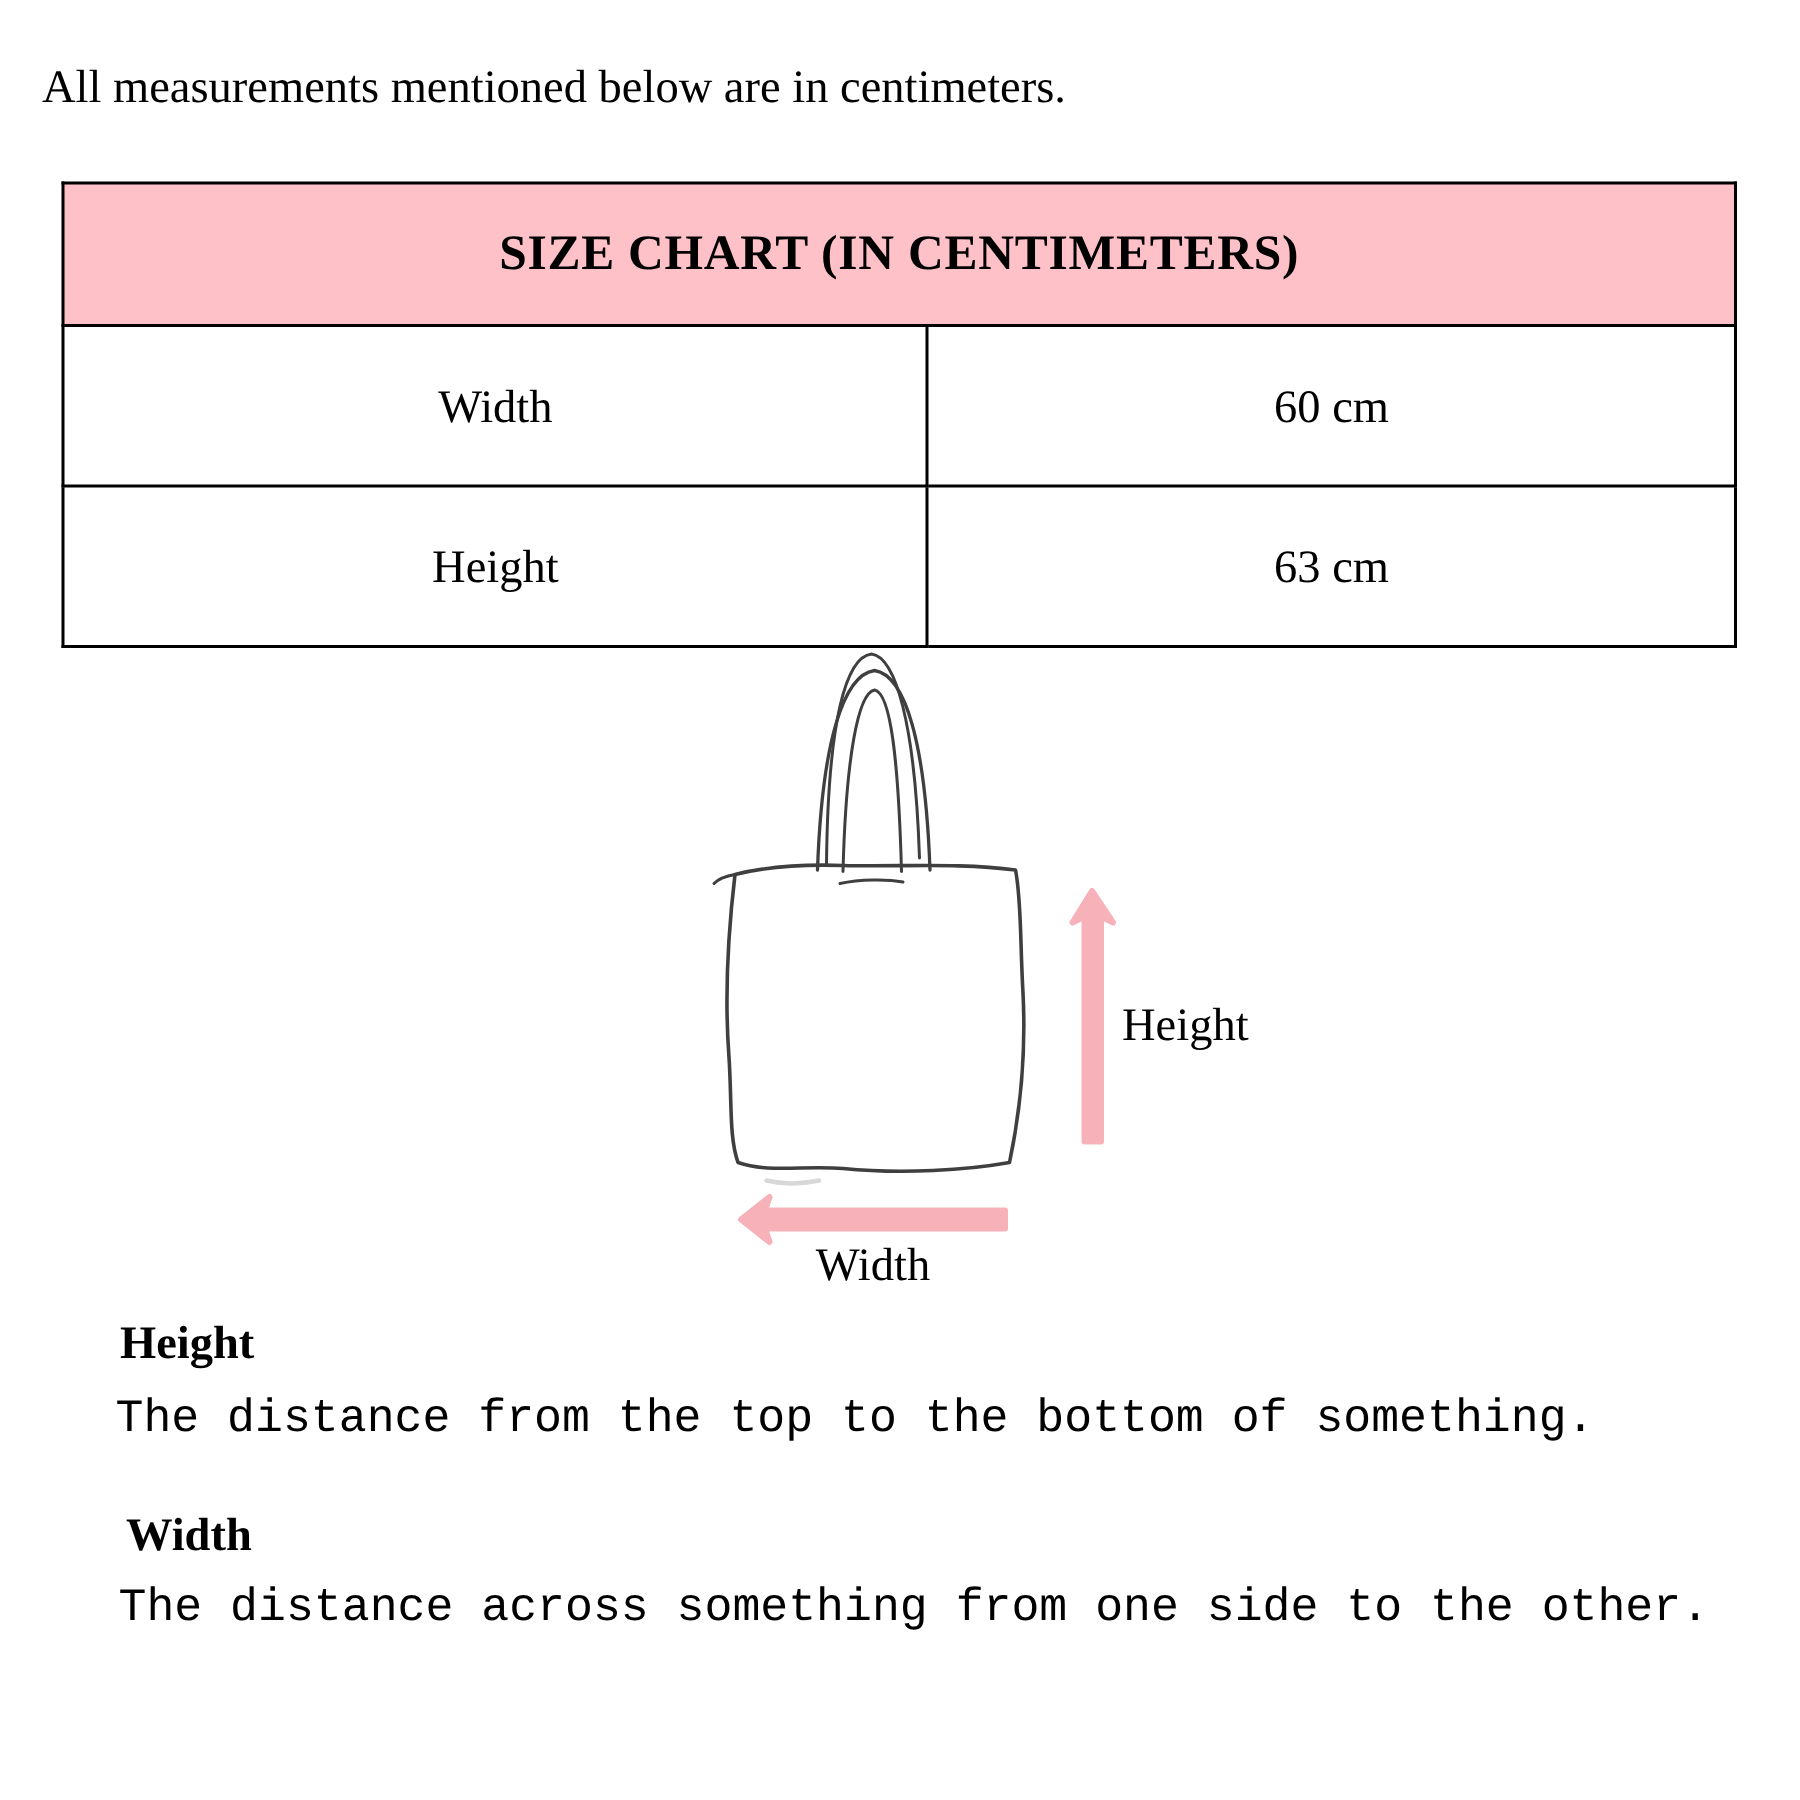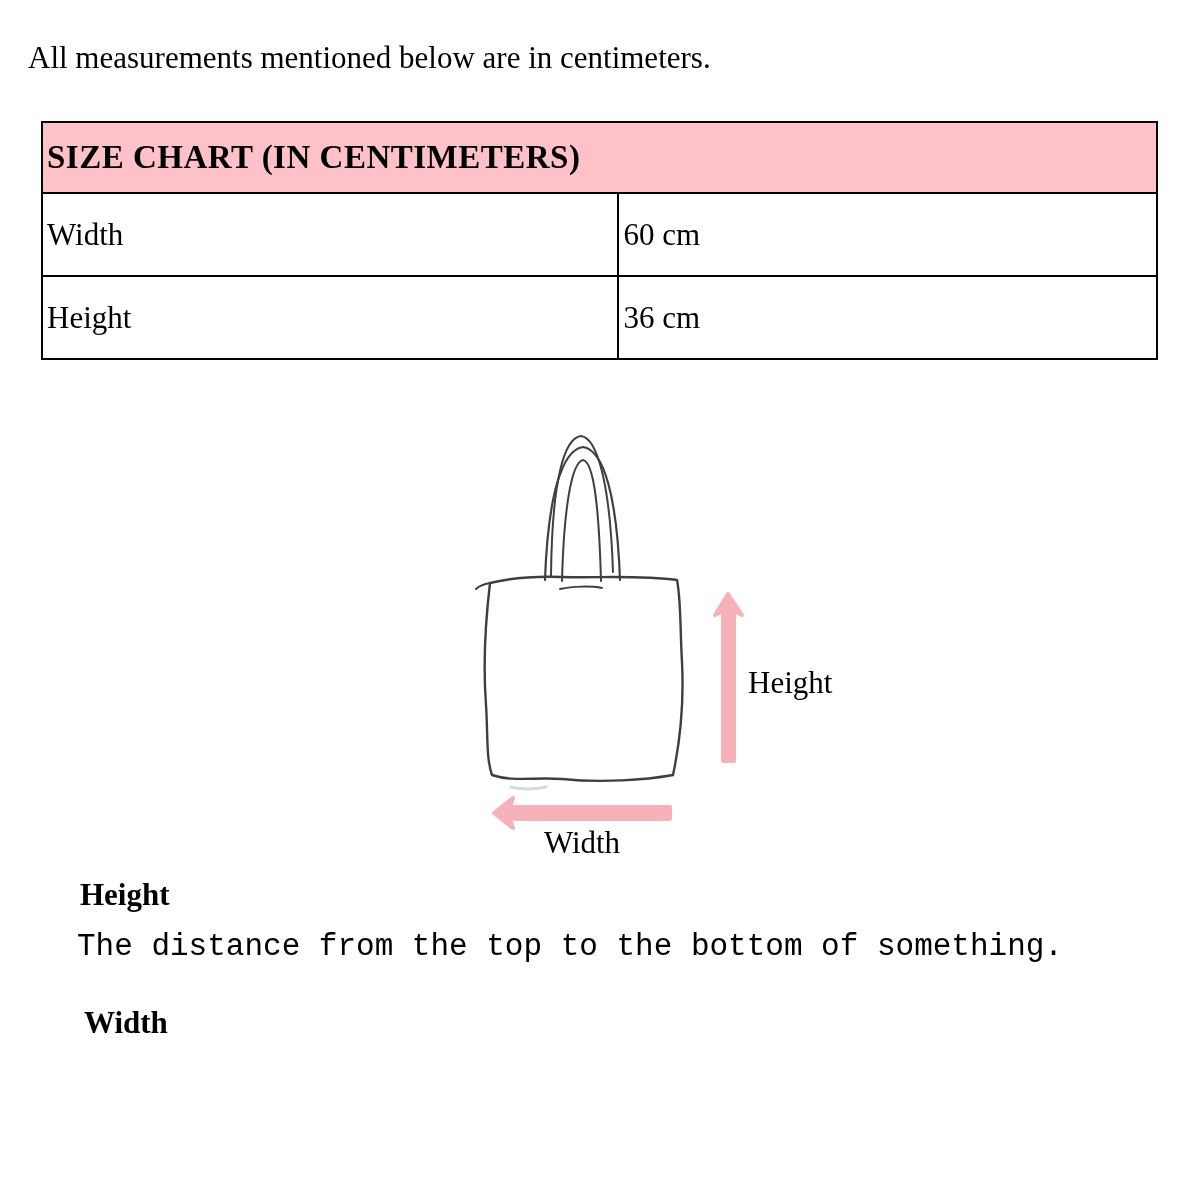--- a/index.html
+++ b/index.html
@@ -32,23 +32,23 @@
     position: absolute;
     left: 41px;
     top: 121px;
     width: 1117px;
     border-collapse: collapse;
     table-layout: fixed;
   }
   table.size-chart th,
   table.size-chart td {
     border: 2px solid #000000;
-    text-align: left;
+    text-align: center;
     vertical-align: middle;
-    padding: 4px;
+    padding: 16px;
   }
   table.size-chart th {
     height: 61px;
     background: #ffc1c8;
     font-size: 33px;
     font-weight: bold;
     letter-spacing: 0.5px;
   }
   table.size-chart td {
     height: 73px;
@@ -145,21 +145,21 @@
         <th colspan="2">SIZE CHART (IN CENTIMETERS)</th>
       </tr>
     </thead>
     <tbody>
       <tr>
         <td>Width</td>
         <td>60 cm</td>
       </tr>
       <tr>
         <td>Height</td>
-        <td>36 cm</td>
+        <td>63 cm</td>
       </tr>
     </tbody>
   </table>
 
   <svg class="figure-svg" viewBox="400 415 400 430">
 
     <g>
       <path class="sketch-line" style="stroke-width:2" d="M 551 576 C 552 480 564 438 581 436 C 597 438 610 482 613 572"></path>
 
       <path class="bag-body" d="M 490 583
@@ -188,14 +188,15 @@
   </svg>
 
   <div class="fig-label height">Height</div>
 
   <div class="fig-label width">Width</div>
 
   <div class="def-term height">Height</div>
   <div class="def-text height">The distance from the top to the bottom of something.</div>
 
   <div class="def-term width">Width</div>
+  <div class="def-text width">The distance across something from one side to the other.</div>
 
 </div>
 
 </body></html>

